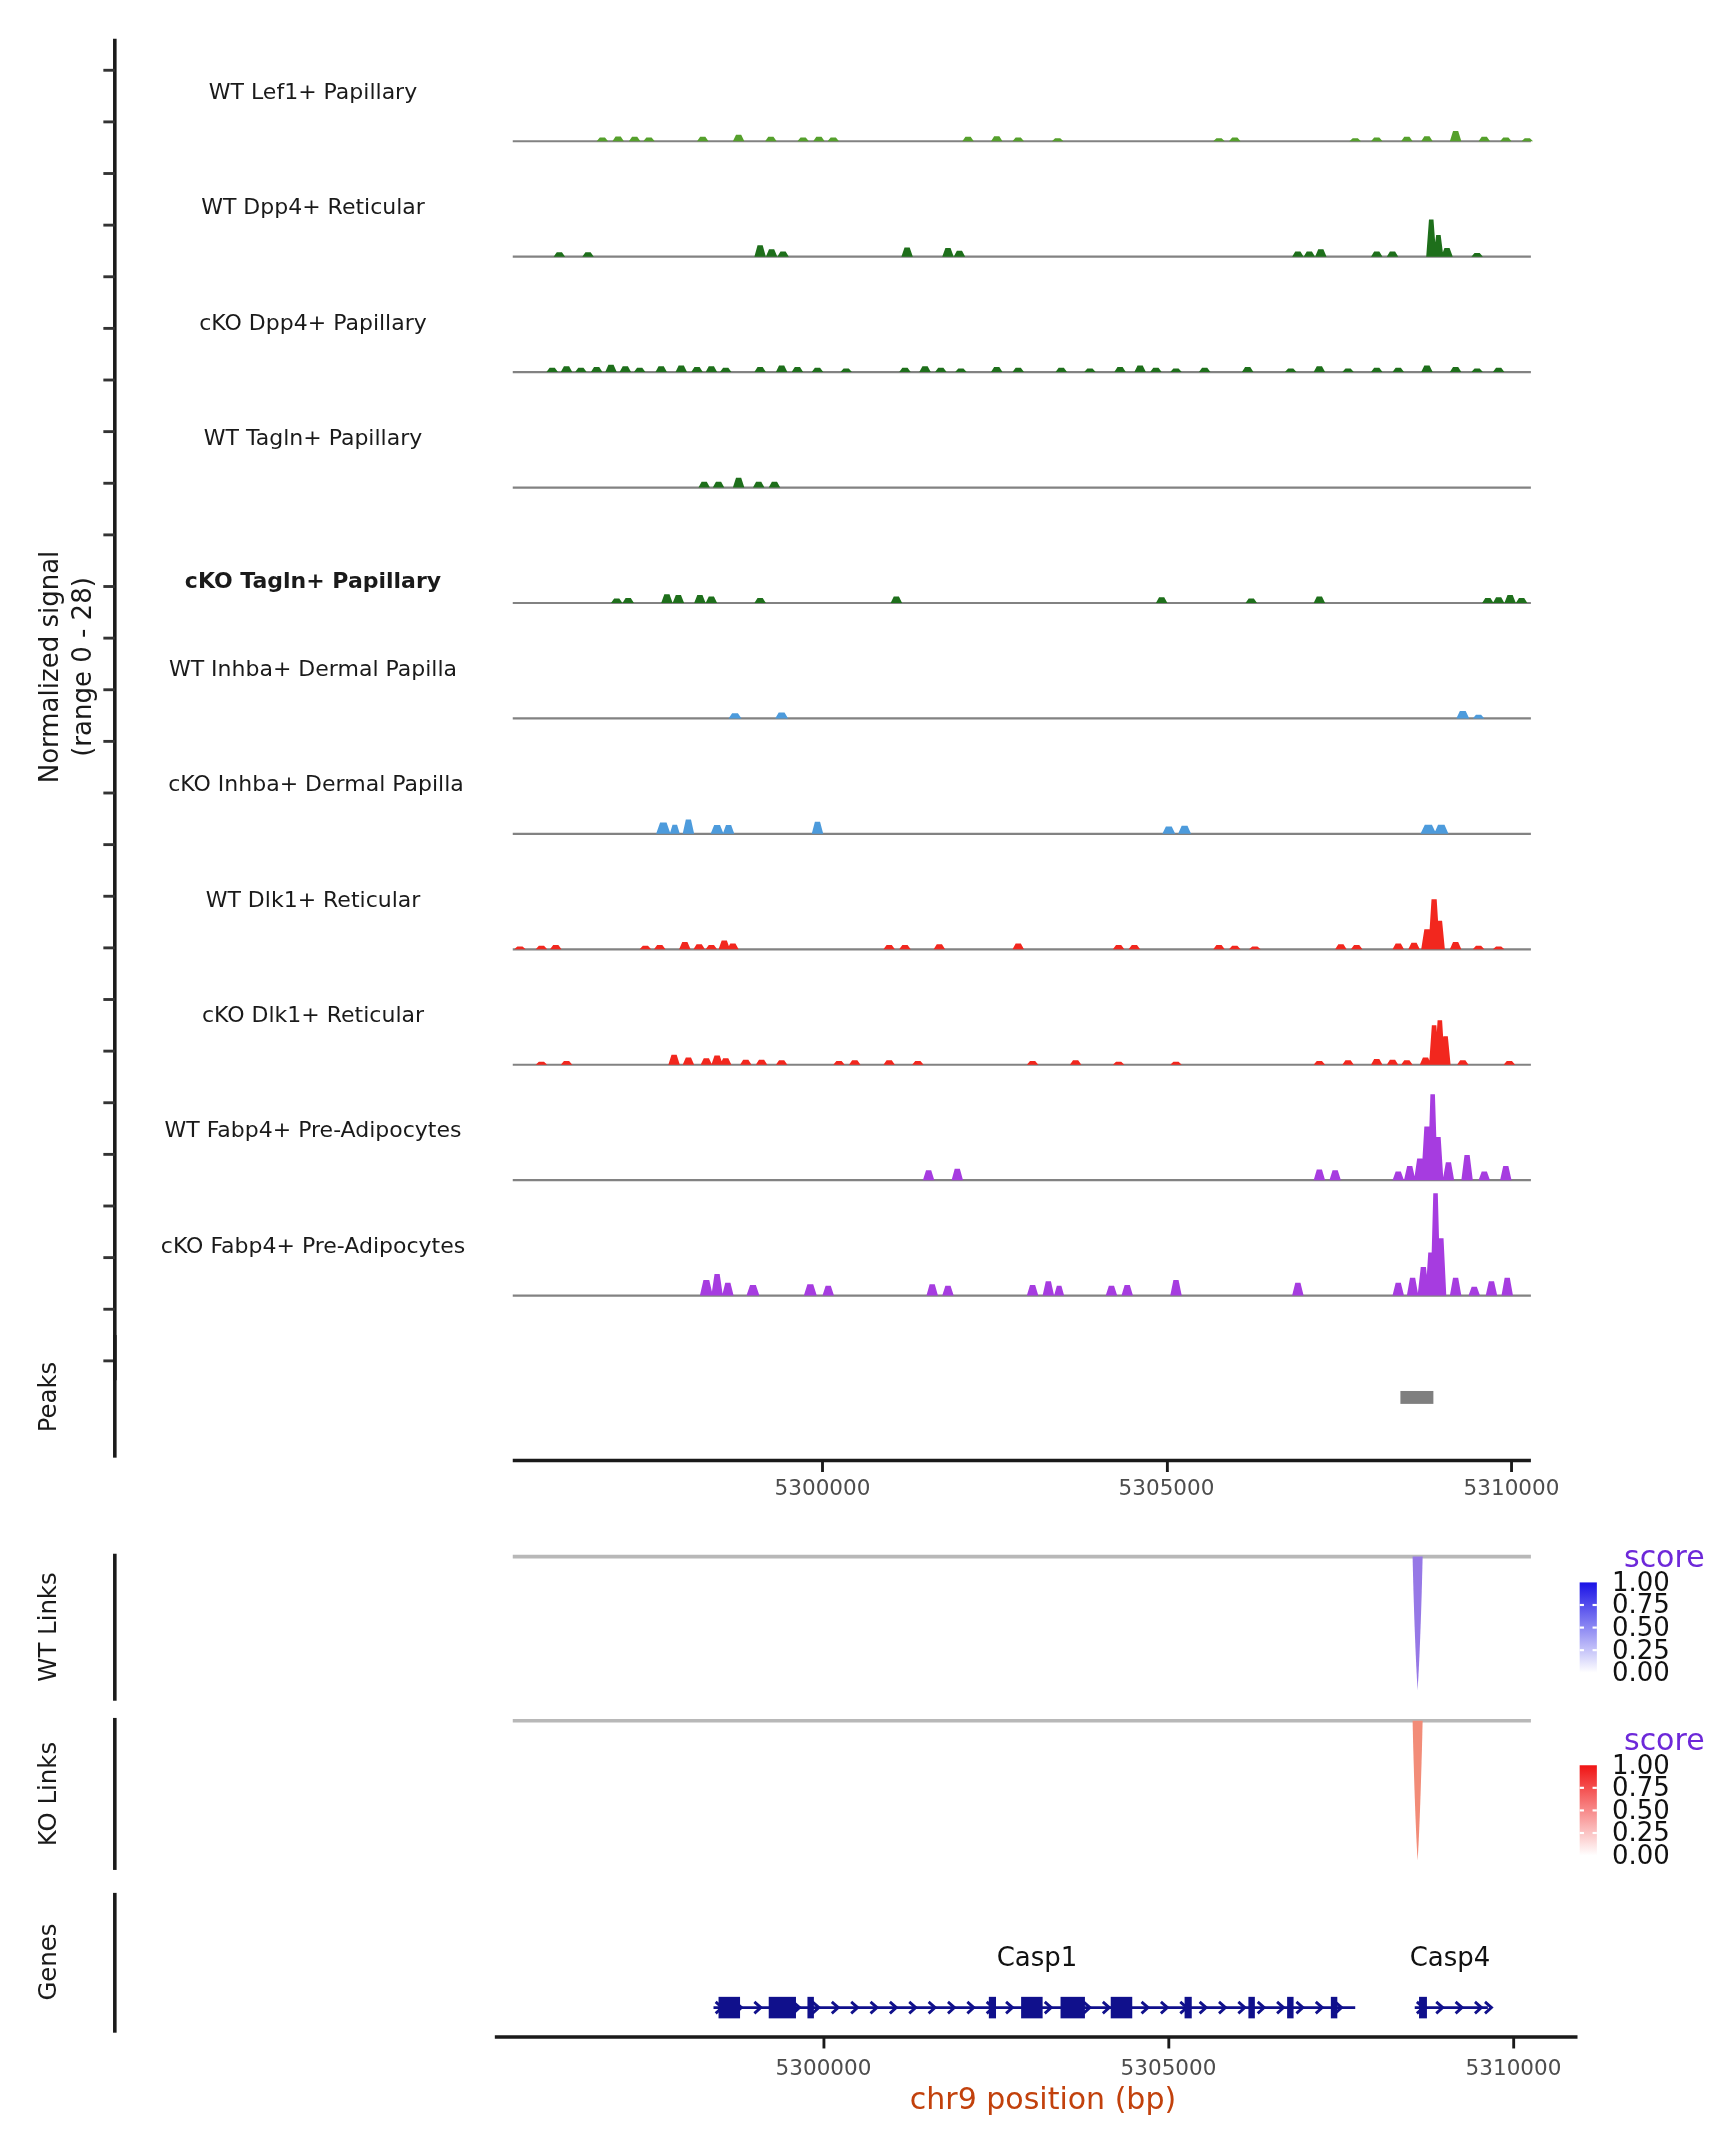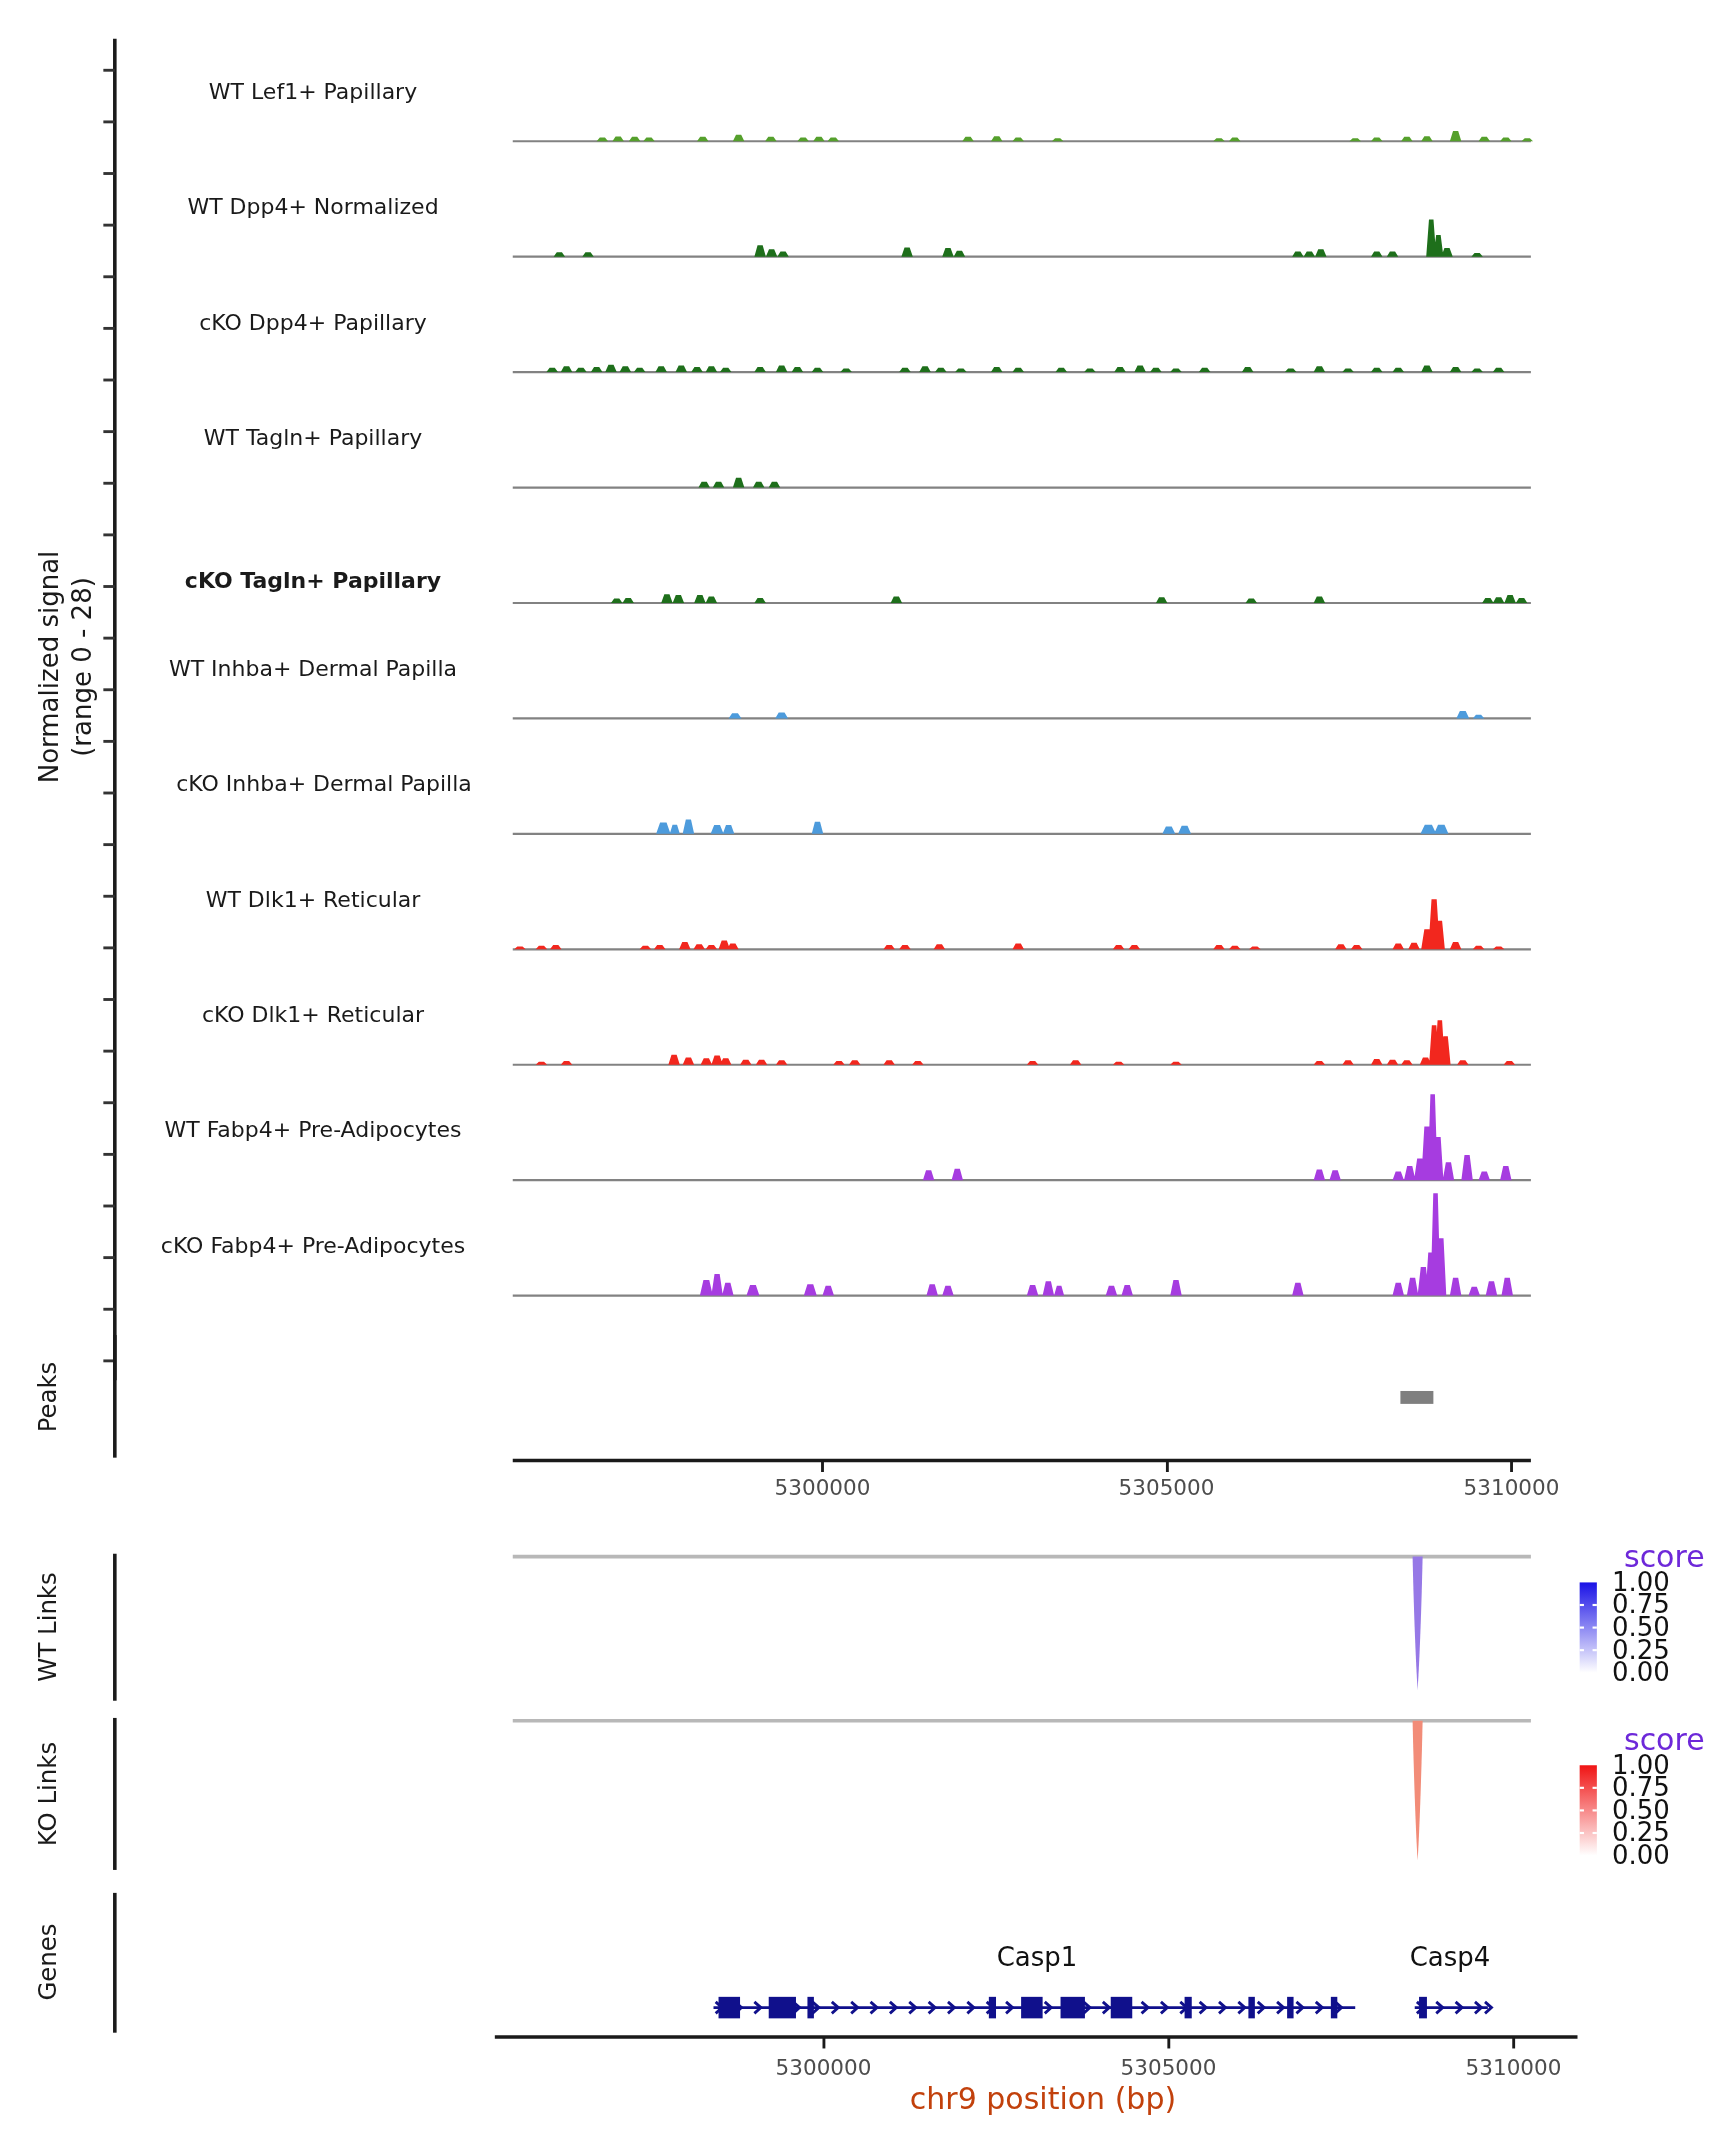--- a/index.html
+++ b/index.html
@@ -206,26 +206,26 @@
       <div class="vwrap" style="left: 47px; top: 1627px;">
         <span>WT Links</span>
       </div>
       <div class="vwrap" style="left: 47px; top: 1794px;">
         <span>KO Links</span>
       </div>
       <div class="vwrap" style="left: 47px; top: 1962px;">
         <span>Genes</span>
       </div>
       <div class="txt track-label center" style="left: 115px; width: 396px; top: 77px;">WT Lef1+ Papillary</div>
-      <div class="txt track-label center" style="left: 115px; width: 396px; top: 192px;">WT Dpp4+ Normalized</div>
+      <div class="txt track-label center" style="left: 115px; width: 396px; top: 192px;">WT Dpp4+ Reticular</div>
       <div class="txt track-label center" style="left: 115px; width: 396px; top: 308px;">cKO Dpp4+ Papillary</div>
       <div class="txt track-label center" style="left: 115px; width: 396px; top: 423px;">WT Tagln+ Papillary</div>
       <div class="txt track-label center" style="left: 115px; width: 396px; top: 566px; font-weight: bold;">cKO Tagln+ Papillary</div>
       <div class="txt track-label center" style="left: 115px; width: 396px; top: 654px;">WT Inhba+ Dermal Papilla</div>
-      <div class="txt track-label center" style="left: 126px; width: 396px; top: 769px; text-align: center;">cKO Inhba+ Dermal Papilla</div>
+      <div class="txt track-label center" style="left: 118px; width: 396px; top: 769px; text-align: center;">cKO Inhba+ Dermal Papilla</div>
       <div class="txt track-label center" style="left: 115px; width: 396px; top: 885px;">WT Dlk1+ Reticular</div>
       <div class="txt track-label center" style="left: 115px; width: 396px; top: 1000px;">cKO Dlk1+ Reticular</div>
       <div class="txt track-label center" style="left: 115px; width: 396px; top: 1115px;">WT Fabp4+ Pre-Adipocytes</div>
       <div class="txt track-label center" style="left: 115px; width: 396px; top: 1231px;">cKO Fabp4+ Pre-Adipocytes</div>
       <div class="txt tick-label center" style="width: 143px; left: 751px; top: 1473px;">5300000</div>
       <div class="txt tick-label center" style="width: 143px; left: 1095px; top: 1473px;">5305000</div>
       <div class="txt tick-label center" style="width: 143px; left: 1440px; top: 1473px;">5310000</div>
       <div class="txt tick-label center" style="width: 143px; left: 752px; top: 2053px;">5300000</div>
       <div class="txt tick-label center" style="width: 143px; left: 1097px; top: 2053px;">5305000</div>
       <div class="txt tick-label center" style="width: 143px; left: 1442px; top: 2053px;">5310000</div>

